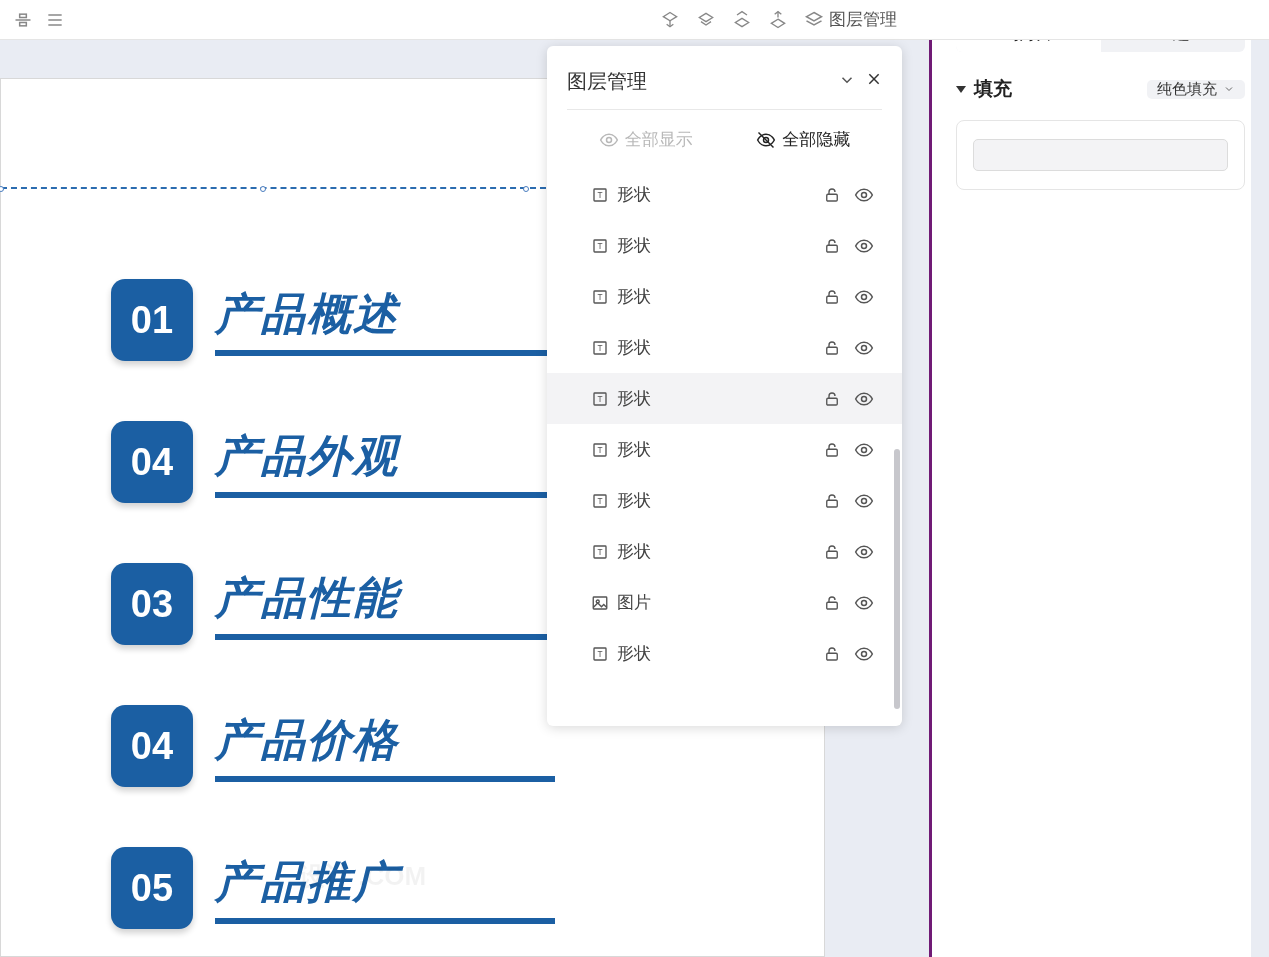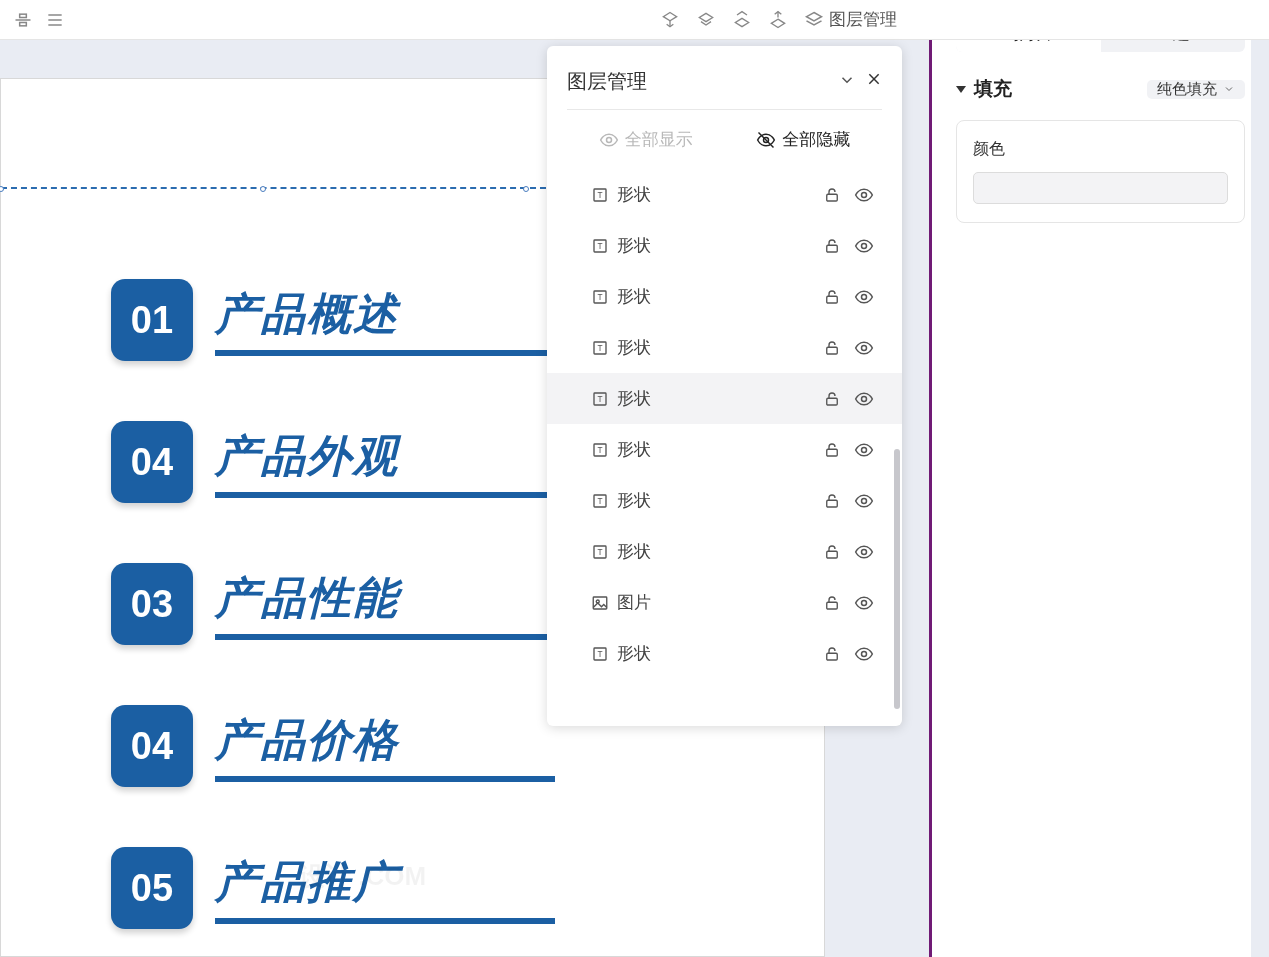--- a/index.html
+++ b/index.html
@@ -692,17 +692,16 @@
     <span class="fill-header-label">填充</span>
     <div class="fill-type">
       <span>纯色填充</span>
       <svg viewBox="0 0 24 24" fill="none" stroke="#666" stroke-width="2">
           <polyline points="6,9 12,15 18,9"></polyline>
         </svg>
     </div>
   </div>
 
   <div class="fill-card">
-    <div class="fill-color-label">颜色</div>
     <div class="color-swatch"></div>
   </div>
 </div>
 <div class="right-outer"></div>
 
 </body></html>

